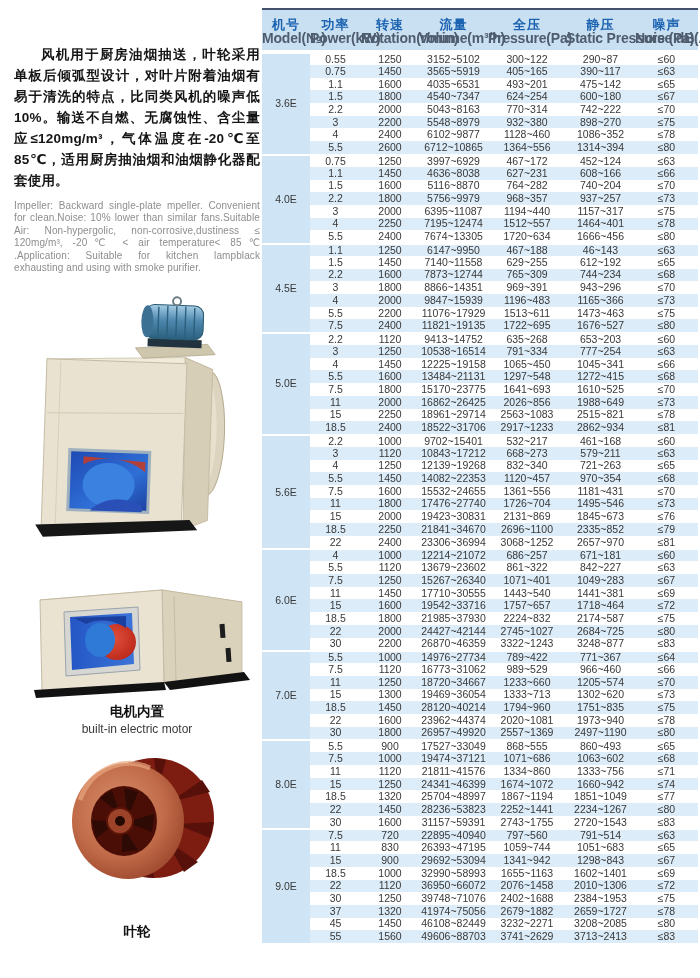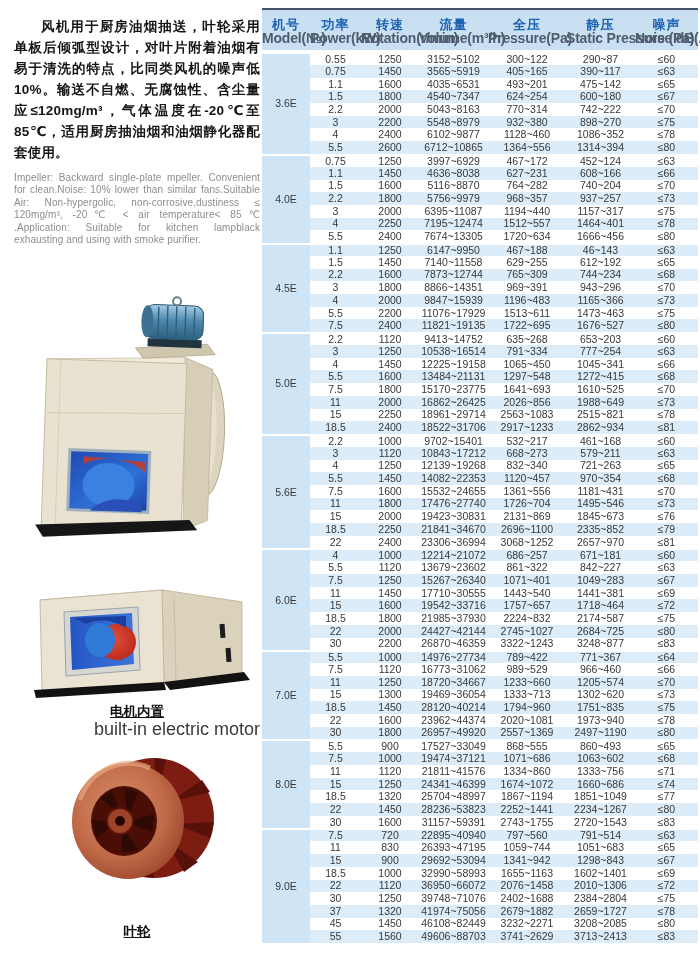--- a/index.html
+++ b/index.html
@@ -9,38 +9,38 @@
     --header-text:#1b62b1;
     --rule-color:#44516a;
   }
   *{box-sizing:border-box;}
   html,body{margin:0;padding:0;}
   body{
     width:700px;height:978px;position:relative;background:#ffffff;
     font-family:"Liberation Sans","DejaVu Sans",sans-serif;overflow:hidden;
   }
   
-  .left-col{position:absolute;left:14px;top:16px;width:246px;}
+  .left-col{position:absolute;left:14px;top:44px;width:246px;}
   .zh-text{
     font-size:13.5px;line-height:21px;color:#151515;font-weight:600;
     text-align:justify;text-indent:2em;letter-spacing:.2px;
   }
   .en-text{
     margin-top:9px;font-size:10px;line-height:12.4px;color:#8d8d8d;
     text-align:justify;letter-spacing:.1px;
   }
   .figure{position:absolute;}
   .fig1{left:14px;top:266px;width:246px;height:284px;}
   .fig2{left:14px;top:554px;width:246px;height:148px;}
   .fig3{left:54px;top:750px;width:172px;height:142px;}
   .caption{position:absolute;left:14px;width:246px;text-align:center;}
   .cap1{top:703px;}
   .cap2{top:895px;margin-top:28px;}
-  .cap-zh{font-size:13.5px;font-weight:bold;color:#111;line-height:17px;text-decoration:underline;}
-  .cap-en{font-size:18px;color:#3a3a3a;line-height:18px;text-align:right;}
+  .cap-zh{font-size:13.5px;font-weight:bold;color:#111;line-height:17px;}
+  .cap-en{font-size:12px;color:#3a3a3a;line-height:18px;}
   
   table.spec{
     position:absolute;left:262px;top:8px;width:436px;
     border-collapse:separate;border-spacing:0;table-layout:fixed;
   }
   table.spec thead th{
     background:var(--header-bg);
     border-top:2px solid var(--rule-color);
     border-bottom:2px solid #fff;
     padding:6px 0 6px;
@@ -709,21 +709,21 @@
         <td>21811~41576</td>
         <td>1334~860</td>
         <td>1333~756</td>
         <td>≤71</td>
       </tr>
       <tr class="stripe">
         <td>15</td>
         <td>1250</td>
         <td>24341~46399</td>
         <td>1674~1072</td>
-        <td>1660~686</td>
+        <td>1660~942</td>
         <td>≤74</td>
       </tr>
       <tr>
         <td>18.5</td>
         <td>1320</td>
         <td>25704~48997</td>
         <td>1867~1194</td>
         <td>1851~1049</td>
         <td>≤77</td>
       </tr>
@@ -784,21 +784,21 @@
         <td>36950~66072</td>
         <td>2076~1458</td>
         <td>2010~1306</td>
         <td>≤72</td>
       </tr>
       <tr>
         <td>30</td>
         <td>1250</td>
         <td>39748~71076</td>
         <td>2402~1688</td>
-        <td>2384~2804</td>
+        <td>2384~1953</td>
         <td>≤75</td>
       </tr>
       <tr class="stripe">
         <td>37</td>
         <td>1320</td>
         <td>41974~75056</td>
         <td>2679~1882</td>
         <td>2659~1727</td>
         <td>≤78</td>
       </tr>

